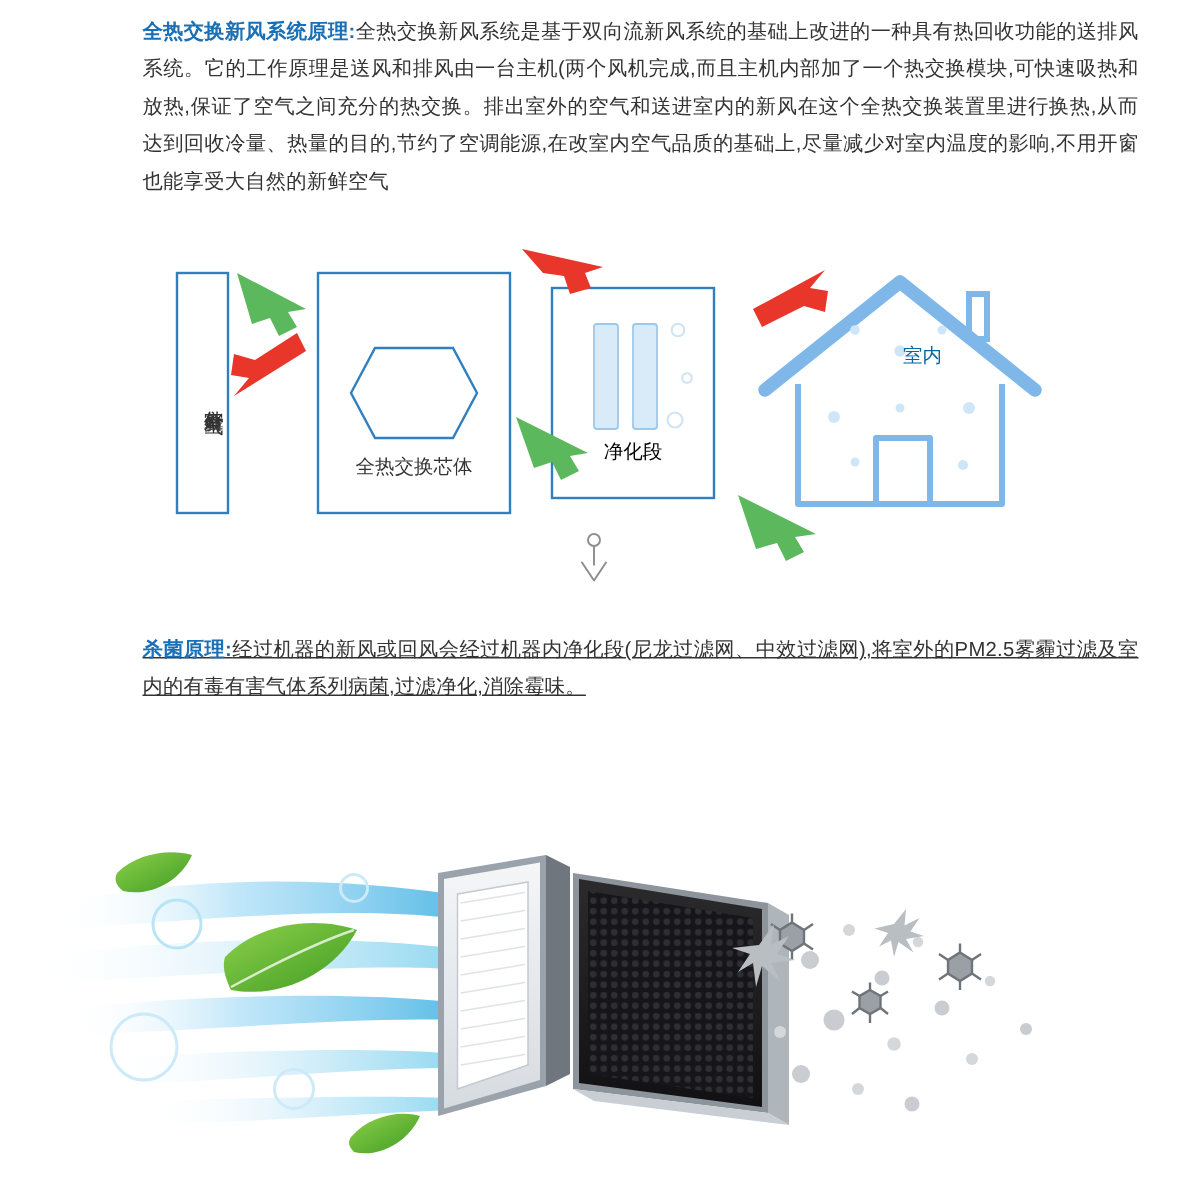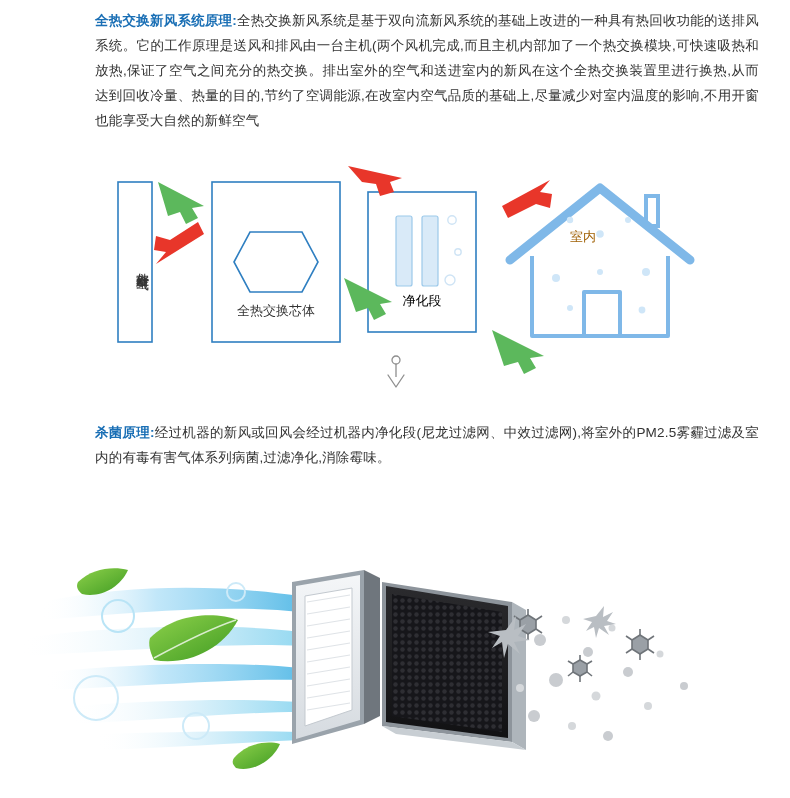--- a/index.html
+++ b/index.html
@@ -34,20 +34,21 @@
   #intro-paragraph {
     left: 62px;
     top: 8px;
     width: 664px;
   }
 
   #sterilize-paragraph {
     left: 62px;
     top: 420px;
     width: 664px;
+    text-decoration: underline;
   }
 
   
   #principle-diagram {
     position: absolute;
     left: 100px;
     top: 160px;
     width: 600px;
     height: 230px;
   }
@@ -86,23 +87,23 @@
     font-size: 13px;
     color: #000000;
   }
 
   
   #indoor-label {
     position: absolute;
     left: 470px;
     top: 68px;
     width: 90px;
-    text-align: left;
+    text-align: center;
     font-size: 13px;
-    color: #a16207;
+    color: #0369a1;
   }
 
   
   #flow-down-arrow {
     position: absolute;
     left: 383px;
     top: 355px;
     width: 26px;
     height: 34px;
   }

